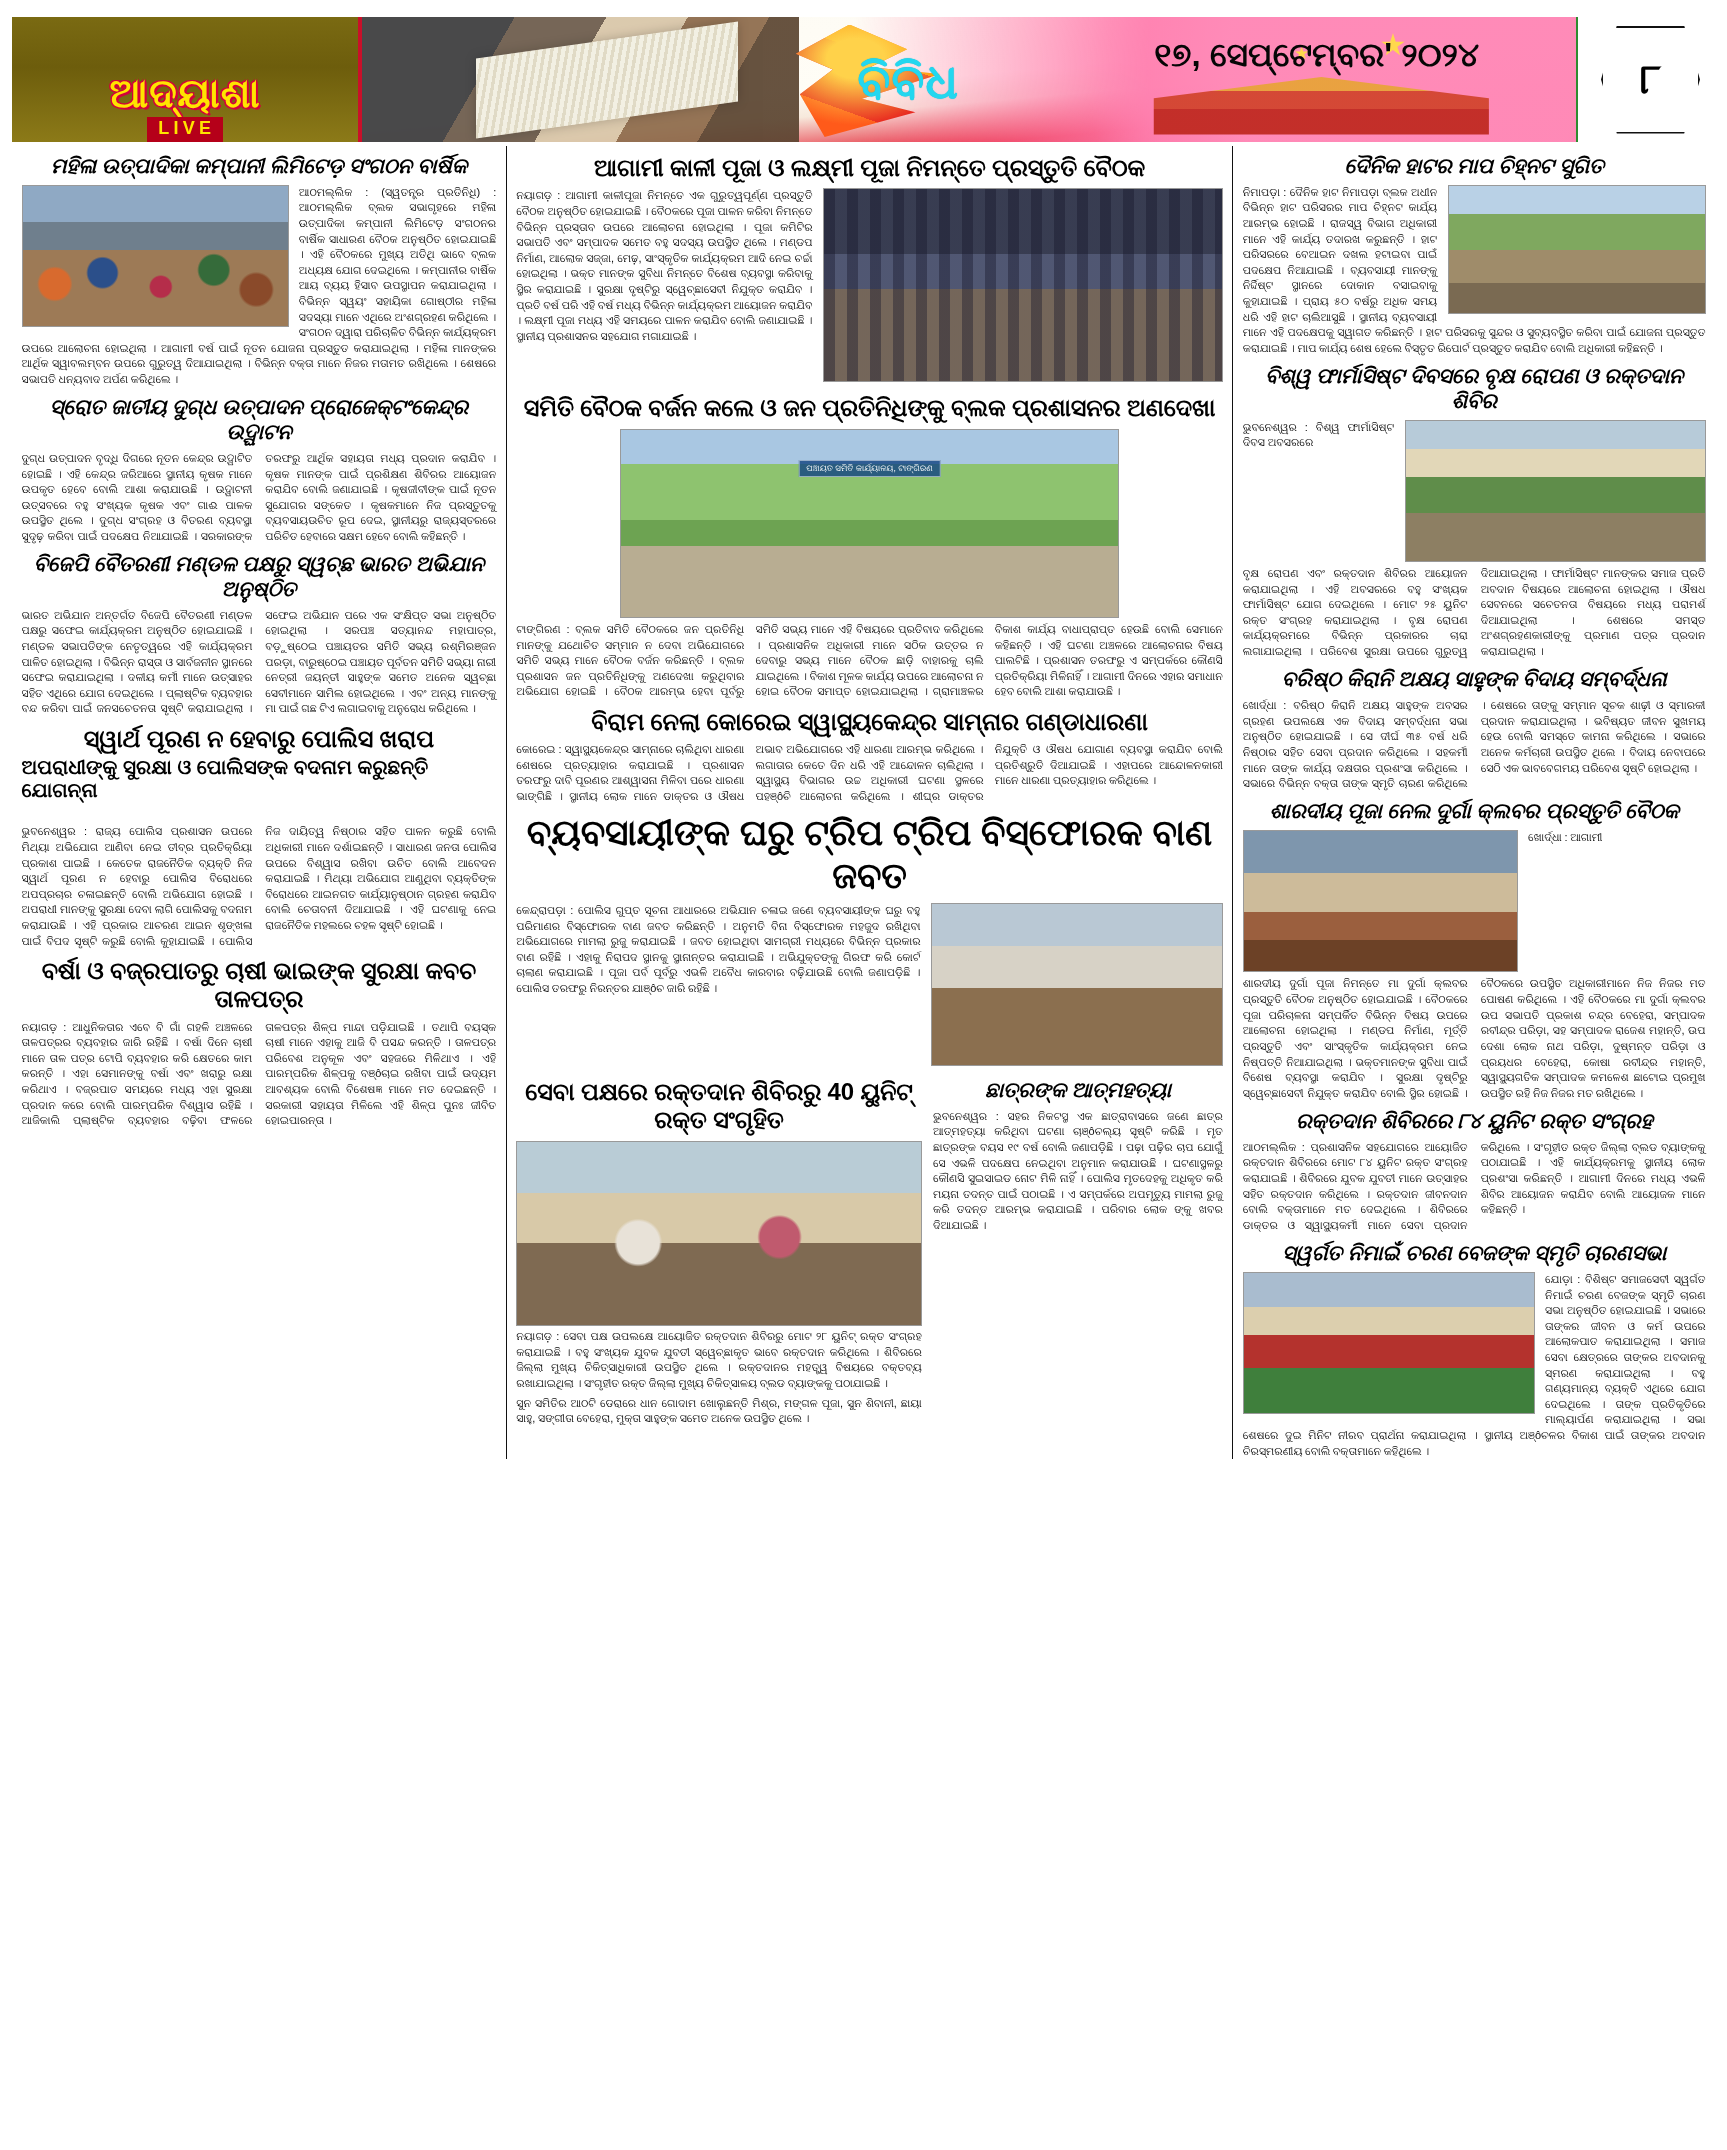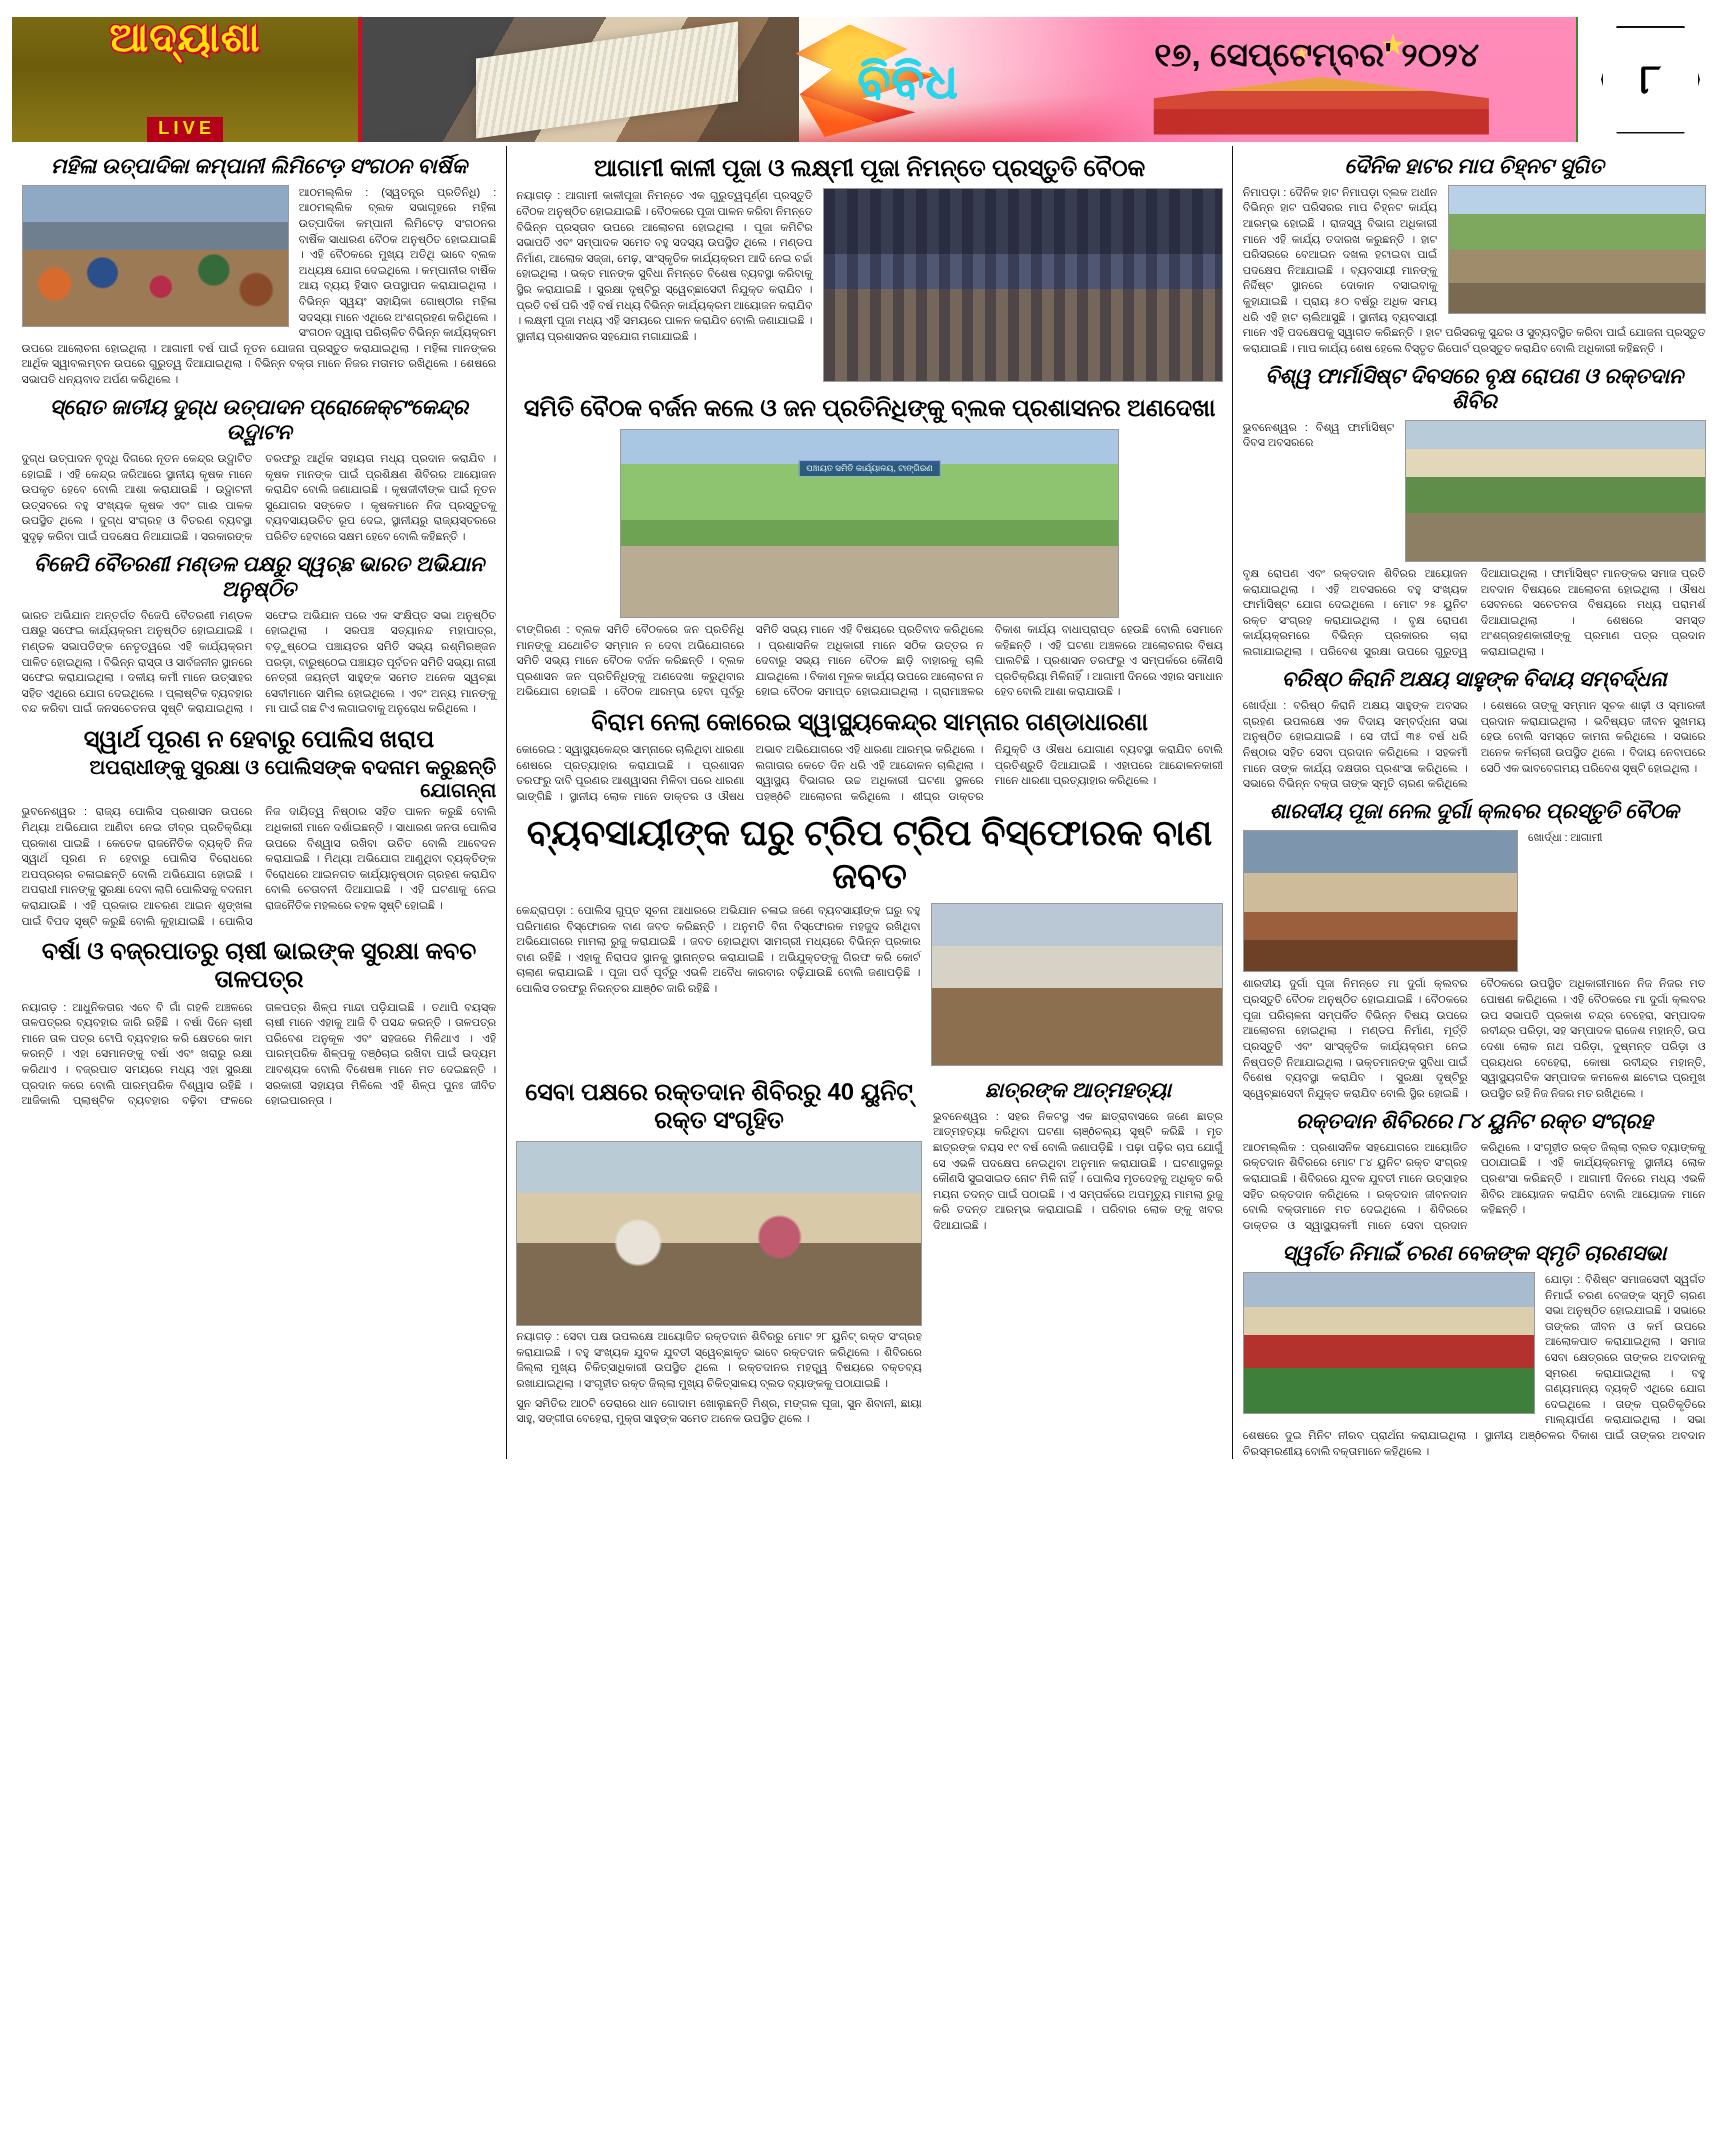--- a/index.html
+++ b/index.html
@@ -11,21 +11,21 @@
     overflow:hidden;
   }
   .page { width:1727px; height:2667px; position:relative; background:#fff; padding:0 12px; }
 
   
   .masthead { position:relative; height:125px; margin:17px 0 4.3px 0; display:flex; align-items:stretch; }
   .logo-block {
     width:348px; position:relative;
     background:linear-gradient(180deg,#7a6a12 0%, #6d5d0c 40%, #8c7a18 100%);
     border-right:2.6px solid #c9102a;
-    display:flex; flex-direction:column; align-items:center; justify-content:space-between;
+    display:flex; flex-direction:column; align-items:center; justify-content:flex-end;
   }
   .logo-main {
     font-size:40px; font-weight:bold; color:#ffe400;
     text-shadow:2.2px 2.2px 0 #d4003c, -1.3px -1.3px 0 #d4003c, 1.3px -1.3px 0 #d4003c, -1.3px 1.3px 0 #d4003c;
     letter-spacing:0.9px; line-height:1;
   }
   .logo-live {
     margin-top:3.4px; background:#b50019; color:#ffe400;
     font-size:18px; font-weight:bold; letter-spacing:4.3px; padding:1.7px 7.7px 2.6px 11.2px;
   }
@@ -95,21 +95,21 @@
   .col-mid    { width:727px; border-right:0.9px solid #111; }
   .col-right  { width:482px; }
 
   .hl {
     font-weight:bold; color:#000; text-align:center; line-height:1.18;
     margin:7.7px 0 6px 0; letter-spacing:-0.2px;
   }
   .hl-1 { font-size:21px;font-style:italic; }
   .hl-2 { font-size:24px; }
   .hl-3 { font-size:36px; }
-  .hl-sub { font-size:20px; font-weight:bold; text-align:right; margin-top:-2.6px; margin-bottom:2px;}
+  .hl-sub { font-size:20px; font-weight:bold; text-align:left; margin-top:-2.6px; margin-bottom:22px;}
 
   .body-text {
     font-size:11px; line-height:1.42; text-align:justify; color:#0b0b0b;
     hyphens:auto; word-spacing:-0.4px;
   }
   .cols2 { column-count:2; column-gap:13px; column-rule:none; }
   .cols3 { column-count:3; column-gap:11.2px; }
 
   .photo { width:100%; position:relative; overflow:hidden; display:block; border:0.4px solid #999; }
   .wrap-left { float:left; margin:0 10.3px 4.3px 0; }

